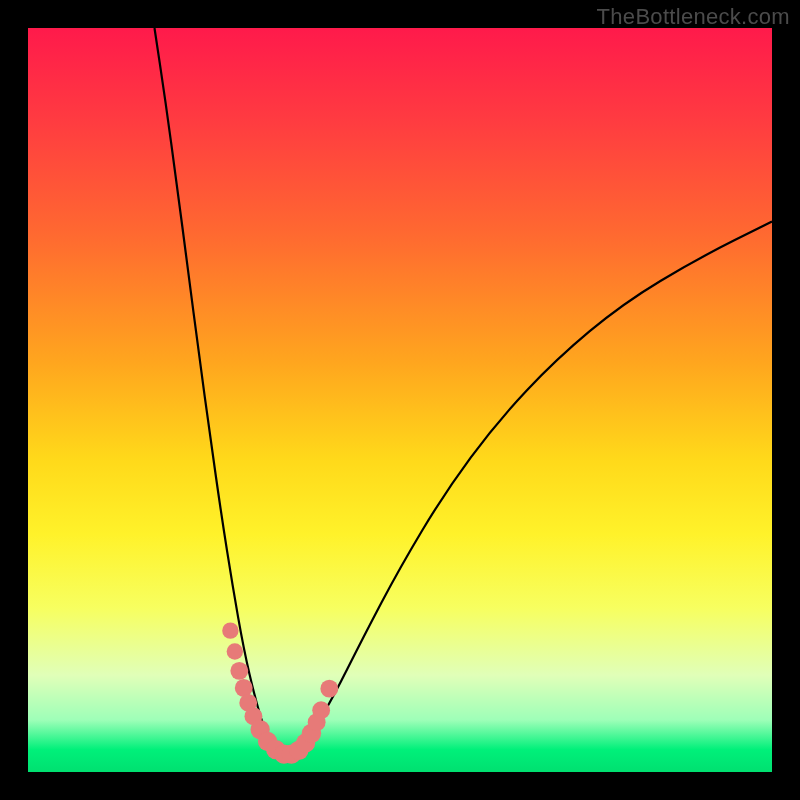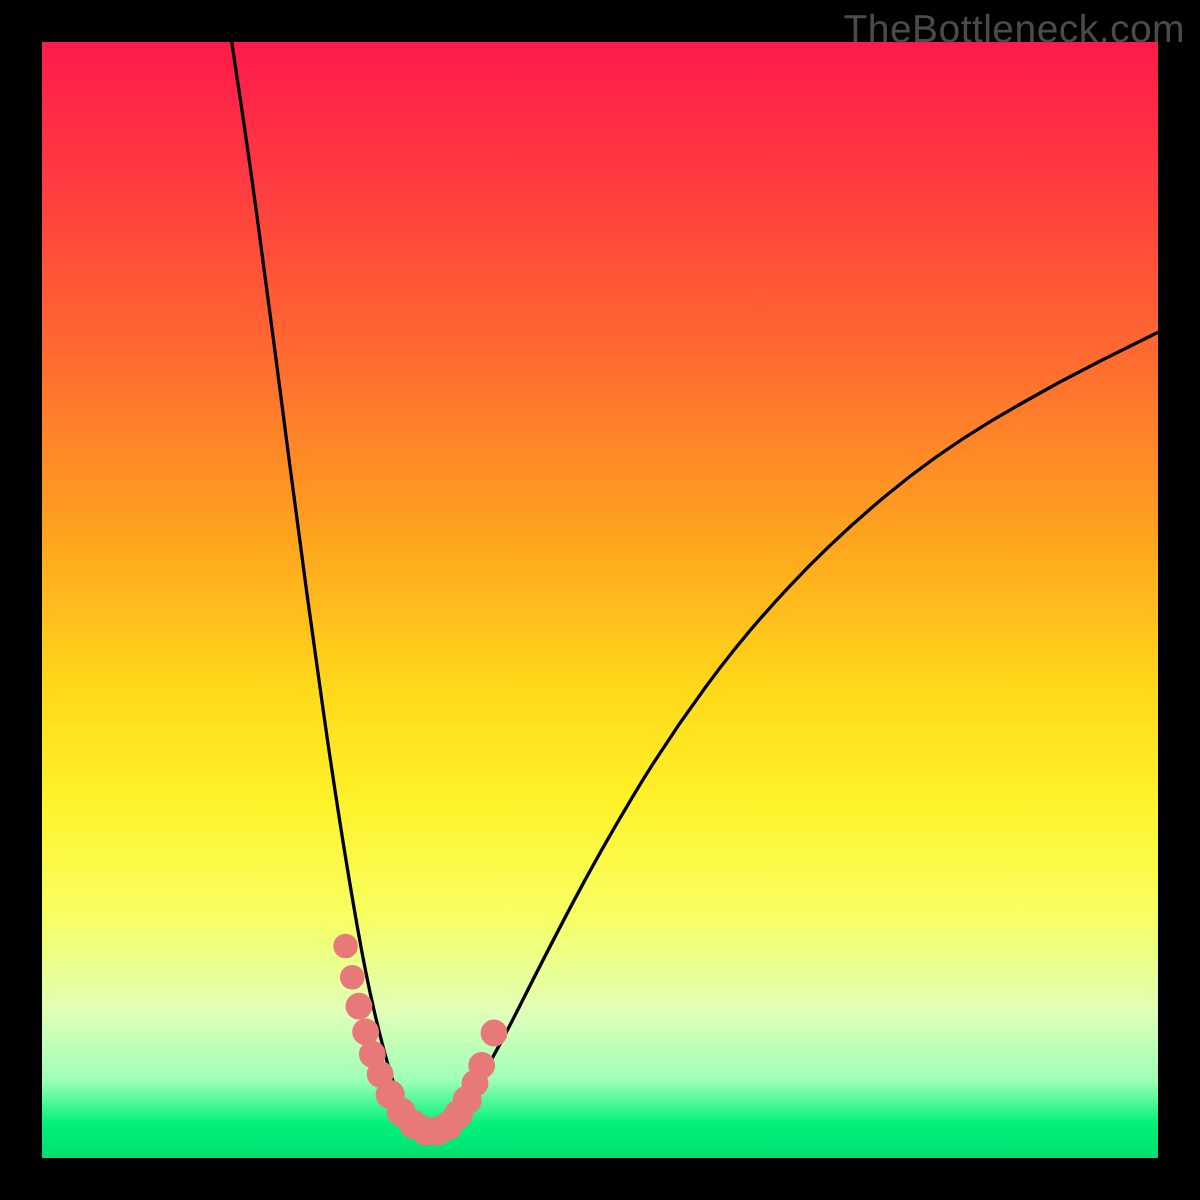--- a/index.html
+++ b/index.html
@@ -36,21 +36,21 @@
       #e0ffb8 87%,
       #9effb8 93%,
       #00f07a 97%,
       #00e070 100%);
   }
   .watermark {
     position: absolute;
     top: 4px;
     right: 10px;
     color: #4b4b4b;
-    font-size: 26px;
+    font-size: 22px;
     letter-spacing: 0.3px;
     font-weight: 500;
   }
   svg.curves, svg.dots {
     position: absolute;
     left: 28px;
     top: 28px;
     width: 744px;
     height: 744px;
     overflow: visible;

